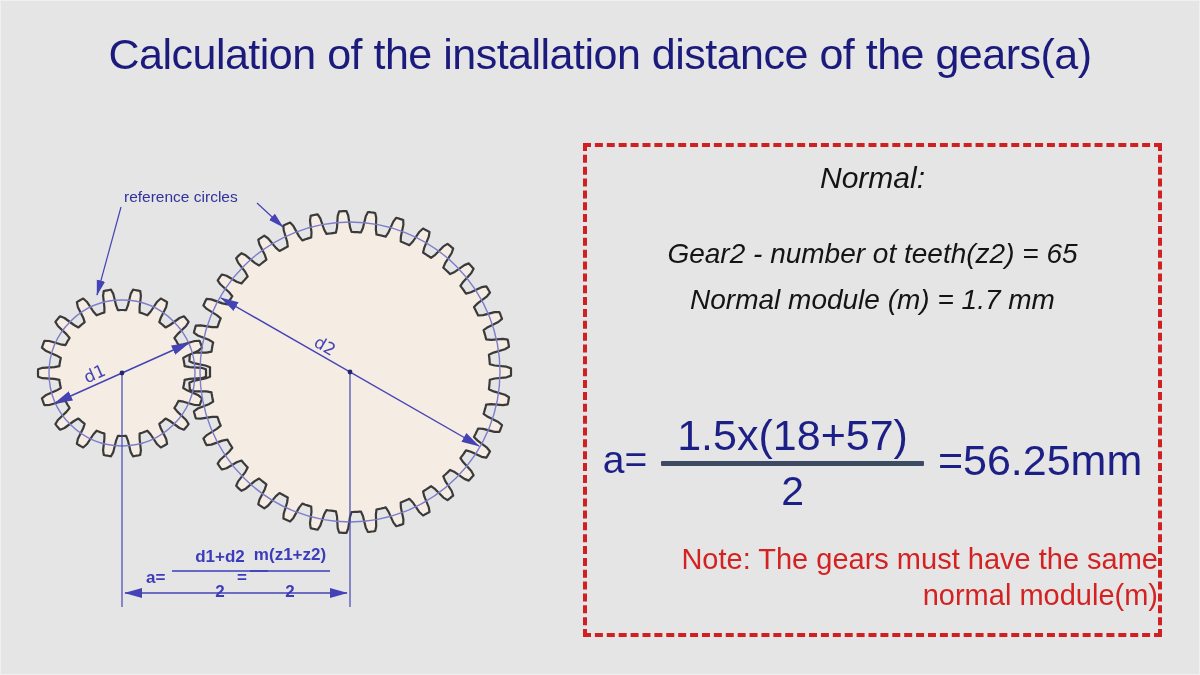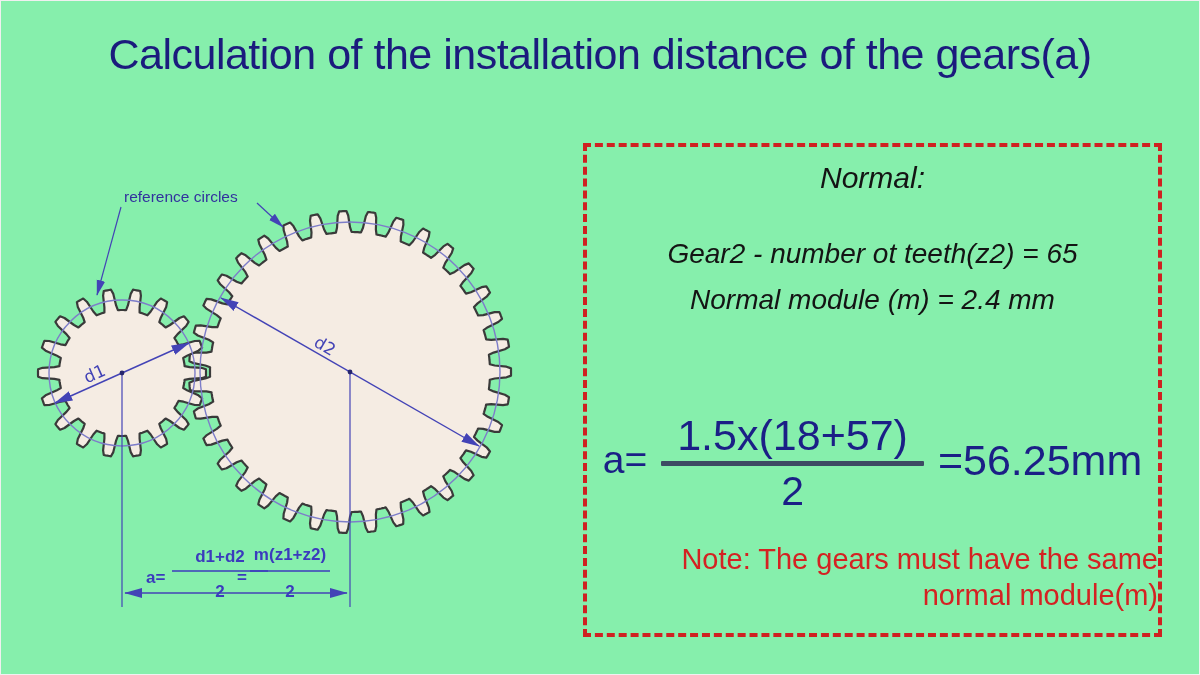--- a/index.html
+++ b/index.html
@@ -1,16 +1,16 @@
 <!DOCTYPE html>
 <html style="--title-navy: #1b1b7d; --diagram-blue: #4343b6; --formula-blue: #3b3bbd; --ref-circle: #7d7dc9; --ref-label: #32329e; --gear-fill: #f5ece3; --gear-outline: #3a3a3a; --box-border: #cf2121; --note-red: #d42222; --formula-navy: #1b1f86; --fraction-bar: #3d4a63;"><head>
 <meta charset="utf-8">
 <style>
   html,body{margin:0;padding:0;background:#fff;}
-  .stage{position:relative;width:1200px;height:675px;background:#86efac;overflow:hidden;
+  .stage{position:relative;width:1200px;height:675px;background:#e5e5e5;overflow:hidden;
          font-family:"Liberation Sans",sans-serif;box-shadow:inset 0 0 0 1px #f0f0f0;}
   .title{position:absolute;top:30px;left:0;width:100%;text-align:center;
          font-size:43px;letter-spacing:-0.5px;color:var(--title-navy,#1b1b7d);}
   
   .diagram{position:absolute;left:0;top:0;width:580px;height:675px;}
   .gear{fill:var(--gear-fill,#f5ece3);stroke:var(--gear-outline,#3a3a3a);stroke-width:2.2;stroke-linejoin:round;}
   .refc{fill:none;stroke:var(--ref-circle,#7d7dc9);stroke-width:1.4;}
   .dim{stroke:var(--diagram-blue,#4343b6);stroke-width:1.4;fill:none;}
   .thin{stroke-width:1.2;}
   .dlabel{fill:var(--diagram-blue,#4343b6);font:17px "DejaVu Sans",sans-serif;}
@@ -82,21 +82,21 @@
     <text class="flabel" x="290" y="560" text-anchor="middle">m(z1+z2)</text>
     <line class="fbar" x1="250" y1="571" x2="330" y2="571"></line>
     <text class="flabel" x="290" y="597" text-anchor="middle">2</text>
   </svg>
 
   <div class="box">
     <div class="ex-heading">Normal:</div>
 
     <div class="ex-lines">
       <div>Gear2 - number ot teeth(z2) = 65</div>
-      <div>Normal module (m) = 2.4 mm</div>
+      <div>Normal module (m) = 1.7 mm</div>
     </div>
 
     <div class="ex-formula">
       <span class="ex-lhs">a=</span>
       <span class="ex-frac">
         <span class="ex-num" style="display:block;">1.5x(18+57)</span>
         <span class="ex-bar" style="display:block;"></span>
         <span class="ex-den" style="display:block;">2</span>
       </span>
       <span class="ex-result">=56.25mm</span>

